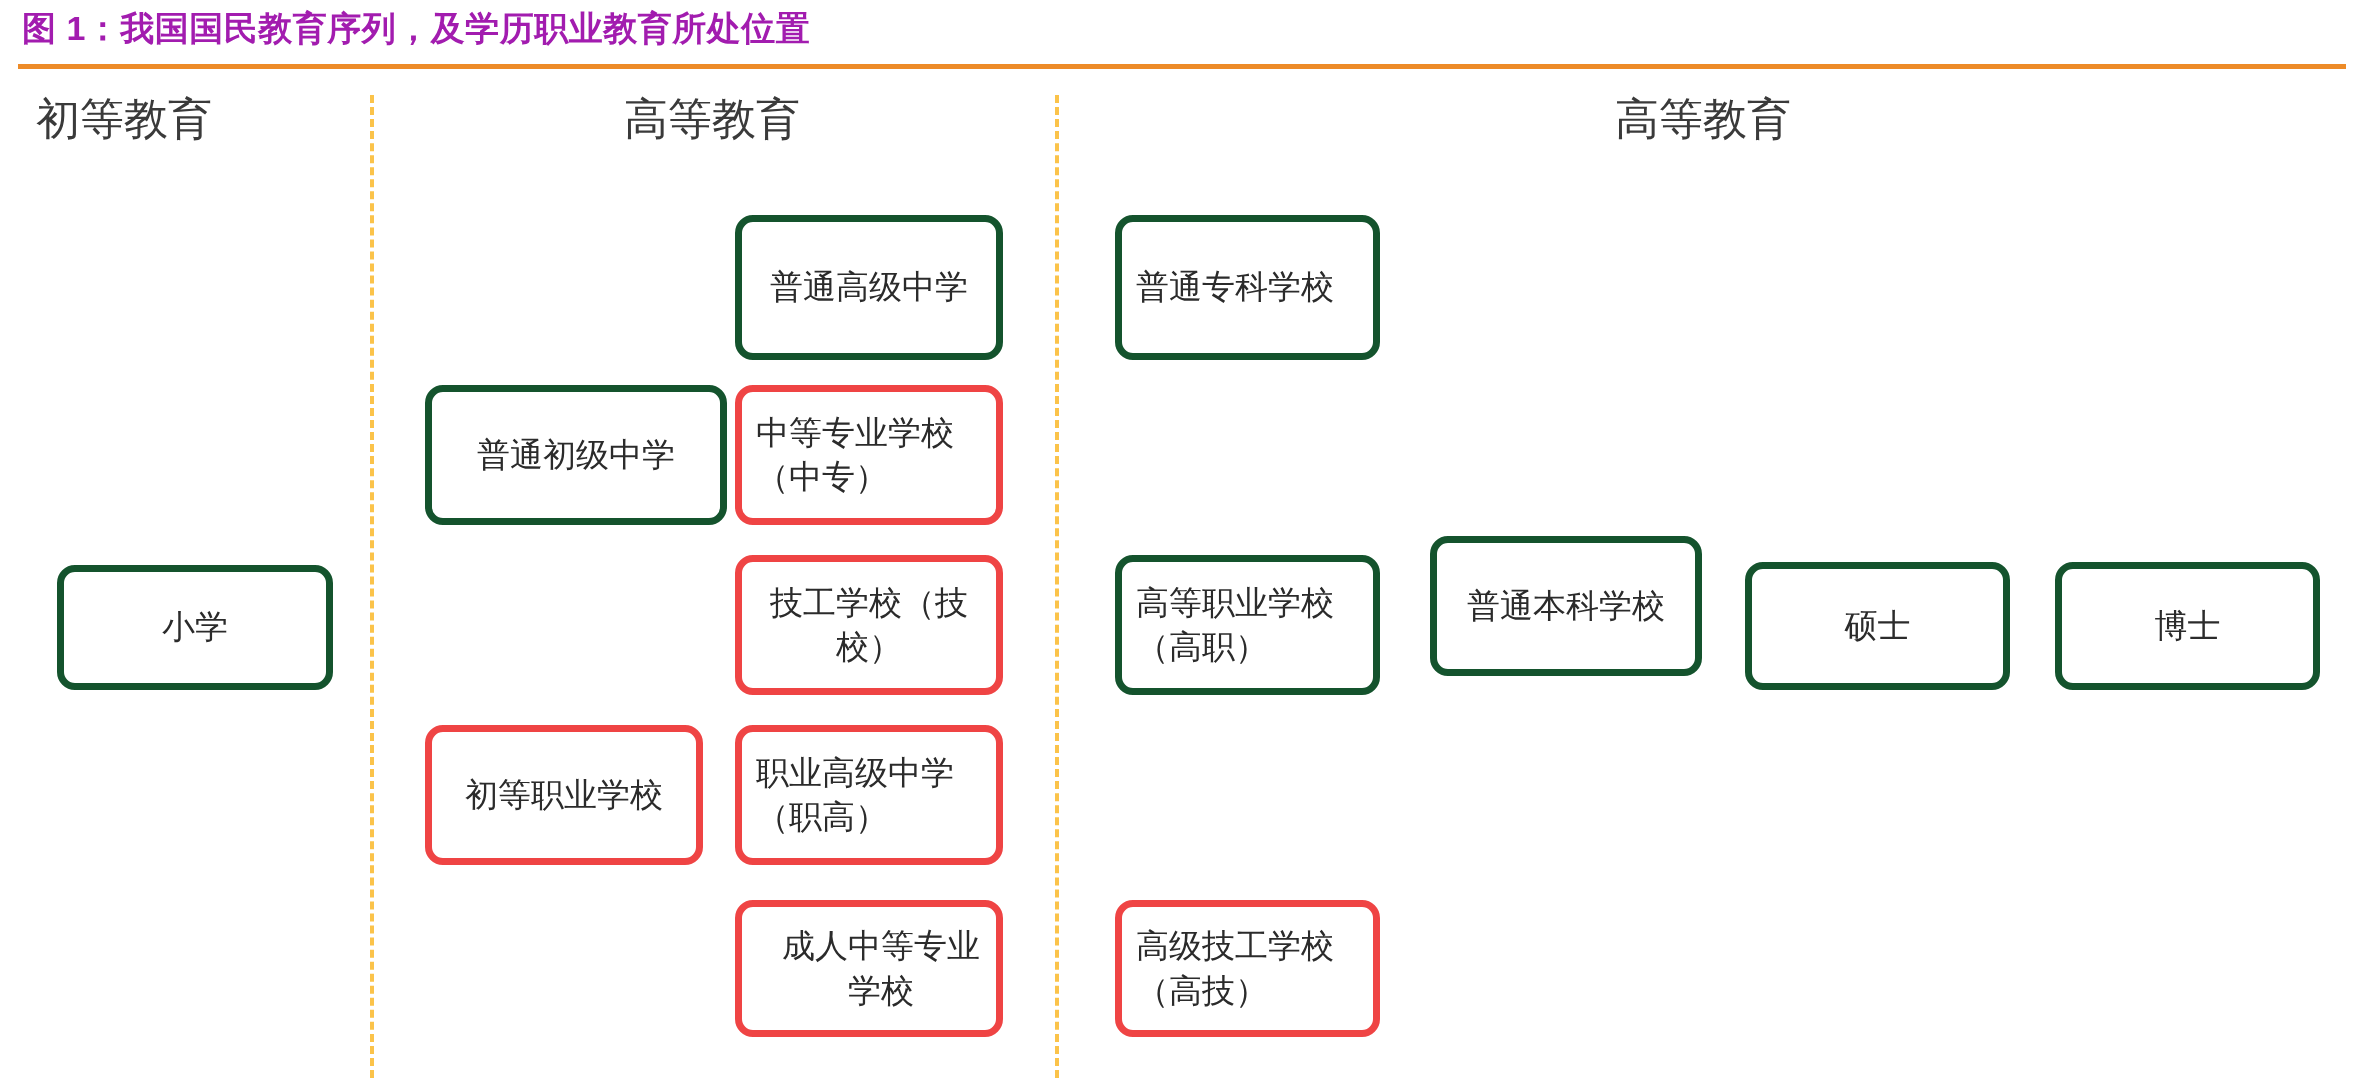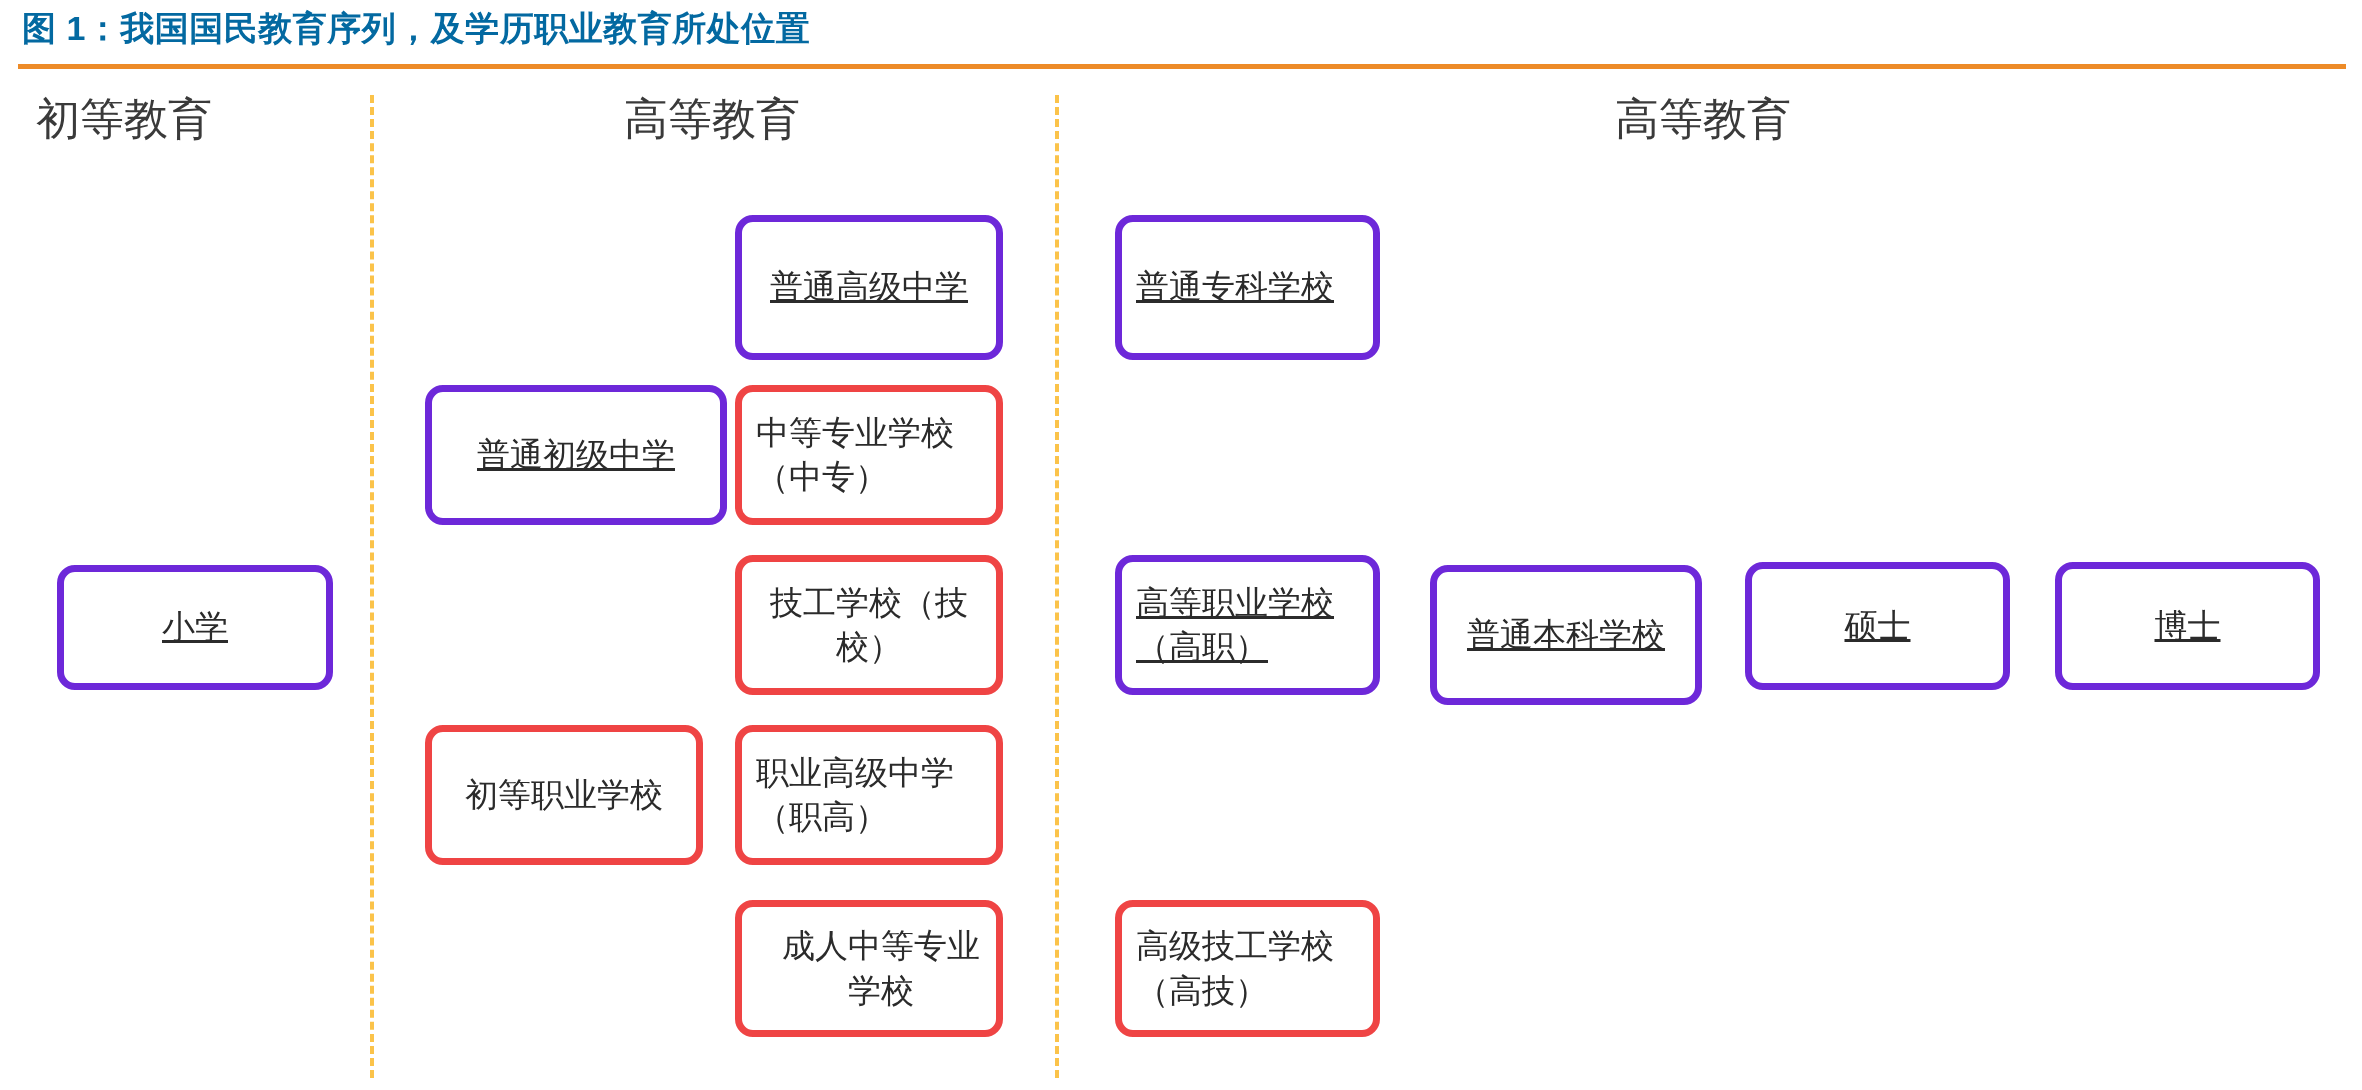--- a/index.html
+++ b/index.html
@@ -20,21 +20,21 @@
   }
 
   
   #title {
     position: absolute;
     left: 22px;
     top: 6px;
     font-size: 34px;
     font-weight: bold;
     letter-spacing: 0.5px;
-    color: #0369a1;
+    color: #a21caf;
     white-space: nowrap;
   }
   #title-rule {
     position: absolute;
     left: 18px;
     top: 64px;
     width: 2328px;
     height: 5px;
     background: #ED8B28;
   }
@@ -67,21 +67,21 @@
     justify-content: center;
     font-size: 33px;
     line-height: 1.34;
     color: #2b2b2b;
     padding: 4px 14px;
   }
   .node .node-label {
     display: block;
     width: 100%;
   }
-  .node.orange  { border: 7px solid #6d28d9; text-decoration: underline; }
+  .node.orange  { border: 7px solid #14532d; }
   .node.red     { border: 7px solid #ef4444; }
   .node.center  { text-align: center; }
   .node.left    { text-align: left; }
 </style>
 </head>
 <body>
 
 <div id="page">
 
   <div id="title">图 1：我国国民教育序列，及学历职业教育所处位置</div>
@@ -126,21 +126,21 @@
       </div>
       <div class="node orange left" style="left: 1115px; top: 215px; width: 265px; height: 145px;">
         <span class="node-label">普通专科学校</span>
       </div>
       <div class="node orange left" style="left: 1115px; top: 555px; width: 265px; height: 140px;">
         <span class="node-label">高等职业学校（高职）</span>
       </div>
       <div class="node red left" style="left: 1115px; top: 900px; width: 265px; height: 137px;">
         <span class="node-label">高级技工学校（高技）</span>
       </div>
-      <div class="node orange center" style="left: 1430px; top: 565px; width: 272px; height: 140px;">
+      <div class="node orange center" style="left: 1430px; top: 536px; width: 272px; height: 140px;">
         <span class="node-label">普通本科学校</span>
       </div>
       <div class="node orange center" style="left: 1745px; top: 562px; width: 265px; height: 128px;">
         <span class="node-label">硕士</span>
       </div>
       <div class="node orange center" style="left: 2055px; top: 562px; width: 265px; height: 128px;">
         <span class="node-label">博士</span>
       </div>
     </div>
 

